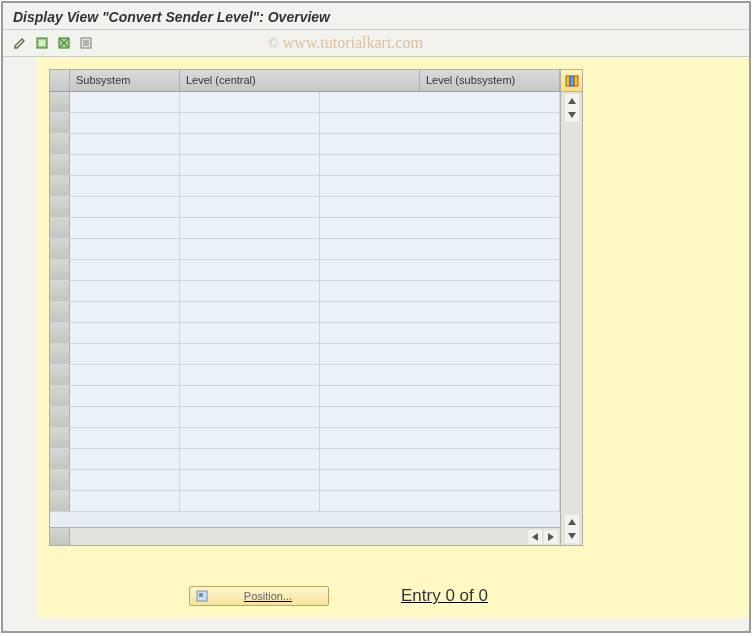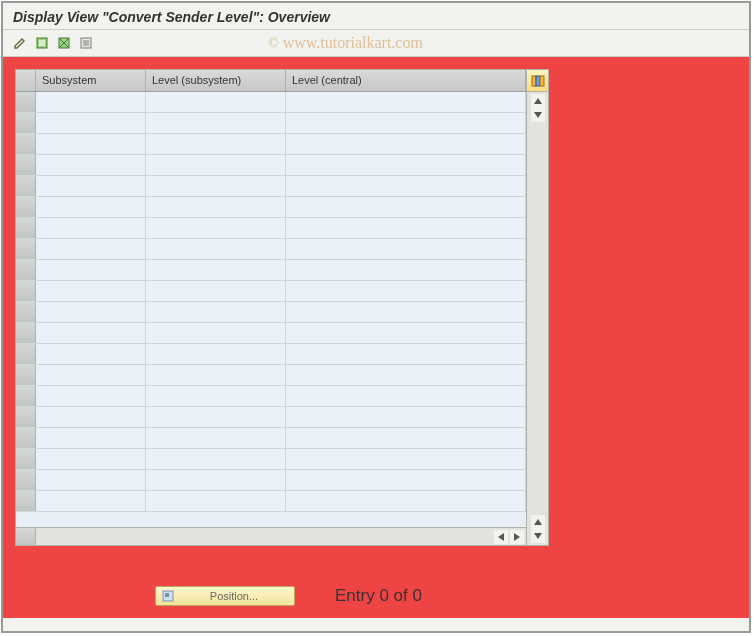--- a/index.html
+++ b/index.html
@@ -42,21 +42,22 @@
       display: flex;
       align-items: center;
       justify-content: center;
       border: none;
       background: transparent;
       cursor: pointer;
     }
     .tb-btn svg { display: block; }
     .content {
       padding: 12px;
-      background: #ef4444;
+      background: #fef9c3;
+      margin-left: 34px;
     }
     .grid-wrap {
       display: flex;
       border: 1px solid #b0b0a8;
       width: 534px;
       height: 477px;
       position: relative;
       background: #e8eef5;
     }
     .grid-main {
@@ -153,21 +154,22 @@
       flex-direction: column;
       align-items: center;
       padding: 2px 0;
     }
     .v-track .bottom { margin-top: auto; }
     .status-row {
       display: flex;
       align-items: center;
       margin-top: 40px;
       padding-left: 140px;
-      gap: 40px;
+      gap: 72px;
+      text-decoration: underline;
     }
     .position-btn {
       width: 140px;
       height: 20px;
       background: linear-gradient(#fff6d0, #f5e49a);
       border: 1px solid #b8a95a;
       border-radius: 2px;
       display: flex;
       align-items: center;
       padding: 0 6px;
@@ -231,22 +233,22 @@
         </svg>
     </div>
   </div>
 
   <div class="content">
     <div class="grid-wrap">
       <div class="grid-main">
         <div class="grid-header">
           <div class="row-sel-head"></div>
           <div class="col-head col-1">Subsystem</div>
+          <div class="col-head col-3">Level (central)</div>
           <div class="col-head col-2">Level (subsystem)</div>
-          <div class="col-head col-3">Level (central)</div>
         </div>
         <div class="grid-body" id="grid-body">
             <div class="grid-row">
               <div class="row-sel"></div>
               <div class="cell col-1"></div>
               <div class="cell col-2"></div>
               <div class="cell col-3"></div>
             </div>
             <div class="grid-row">
               <div class="row-sel"></div>

